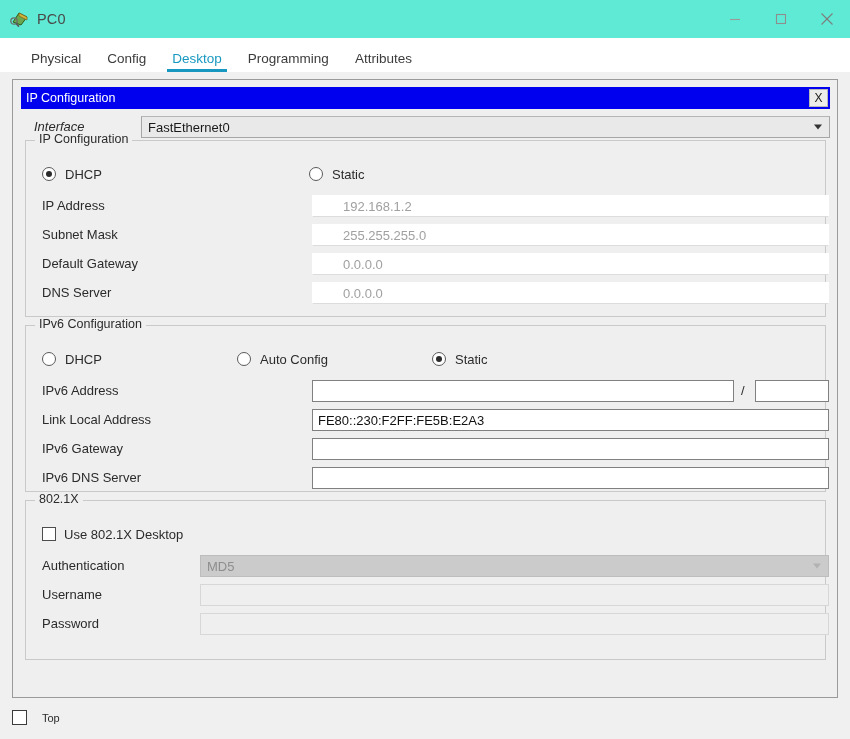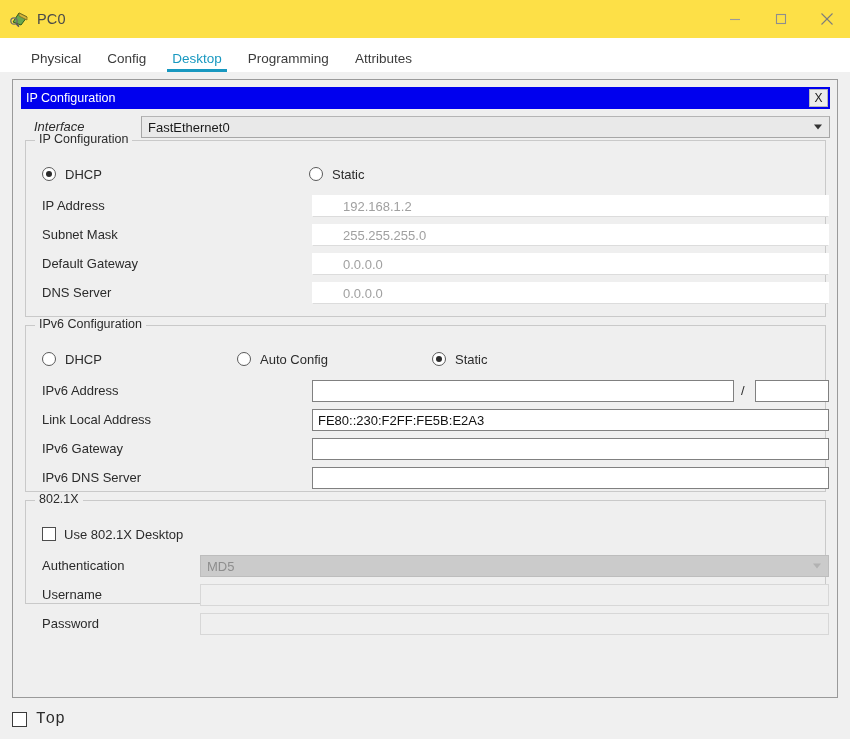--- a/index.html
+++ b/index.html
@@ -14,21 +14,21 @@
     position: relative;
     width: 850px; height: 739px;
     background: #f0f0f0;
     overflow: hidden;
   }
 
   
   .titlebar {
     position: absolute; left: 0; top: 0;
     width: 850px; height: 38px;
-    background: #fde047;
+    background: #5eead4;
     display: flex; align-items: center;
   }
   .title-icon {
     width: 20px; height: 20px;
     margin-left: 10px; margin-right: 7px;
     position: relative; flex: none;
   }
   .title-text {
     font-size: 14.5px; color: #4a4a4a;
     letter-spacing: .2px;
@@ -139,21 +139,21 @@
   .group > .glabel {
     position: absolute;
     top: -8px; left: 9px;
     background: #efefef;
     padding: 0 4px;
     font-size: 12.5px; color: #2b2b2b;
     line-height: 1;
   }
   #grp-ipv4 { left: 12px; top: 60px; width: 801px; height: 177px; }
   #grp-ipv6 { left: 12px; top: 245px; width: 801px; height: 167px; }
-  #grp-dot1x { left: 12px; top: 420px; width: 801px; height: 104px; }
+  #grp-dot1x { left: 12px; top: 420px; width: 801px; height: 160px; }
 
   
   .frow { position: absolute; height: 22px; }
   .flabel {
     position: absolute; left: 0; top: 3px;
     font-size: 13px; color: #2b2b2b;
     white-space: nowrap;
   }
 
   
@@ -219,21 +219,21 @@
   
   .topbox {
     position: absolute; left: 12px; top: 710px;
     display: flex; align-items: center;
   }
   .topbox .cbox2 {
     width: 15px; height: 15px;
     border: 1px solid #3b3b3b; background: #ffffff;
   }
   .topbox .tlabel {
-    font-size: 16px; color: #2b2b2b; margin-left: 9px; font-family: Liberation Mono, monospace;
+    font-size: 11px; color: #2b2b2b; margin-left: 15px;
   }
 </style>
 </head>
 <body>
 
 <div id="app">
 
   <div class="titlebar">
     <div class="title-icon">
       <svg width="20" height="20" viewBox="0 0 20 20">

